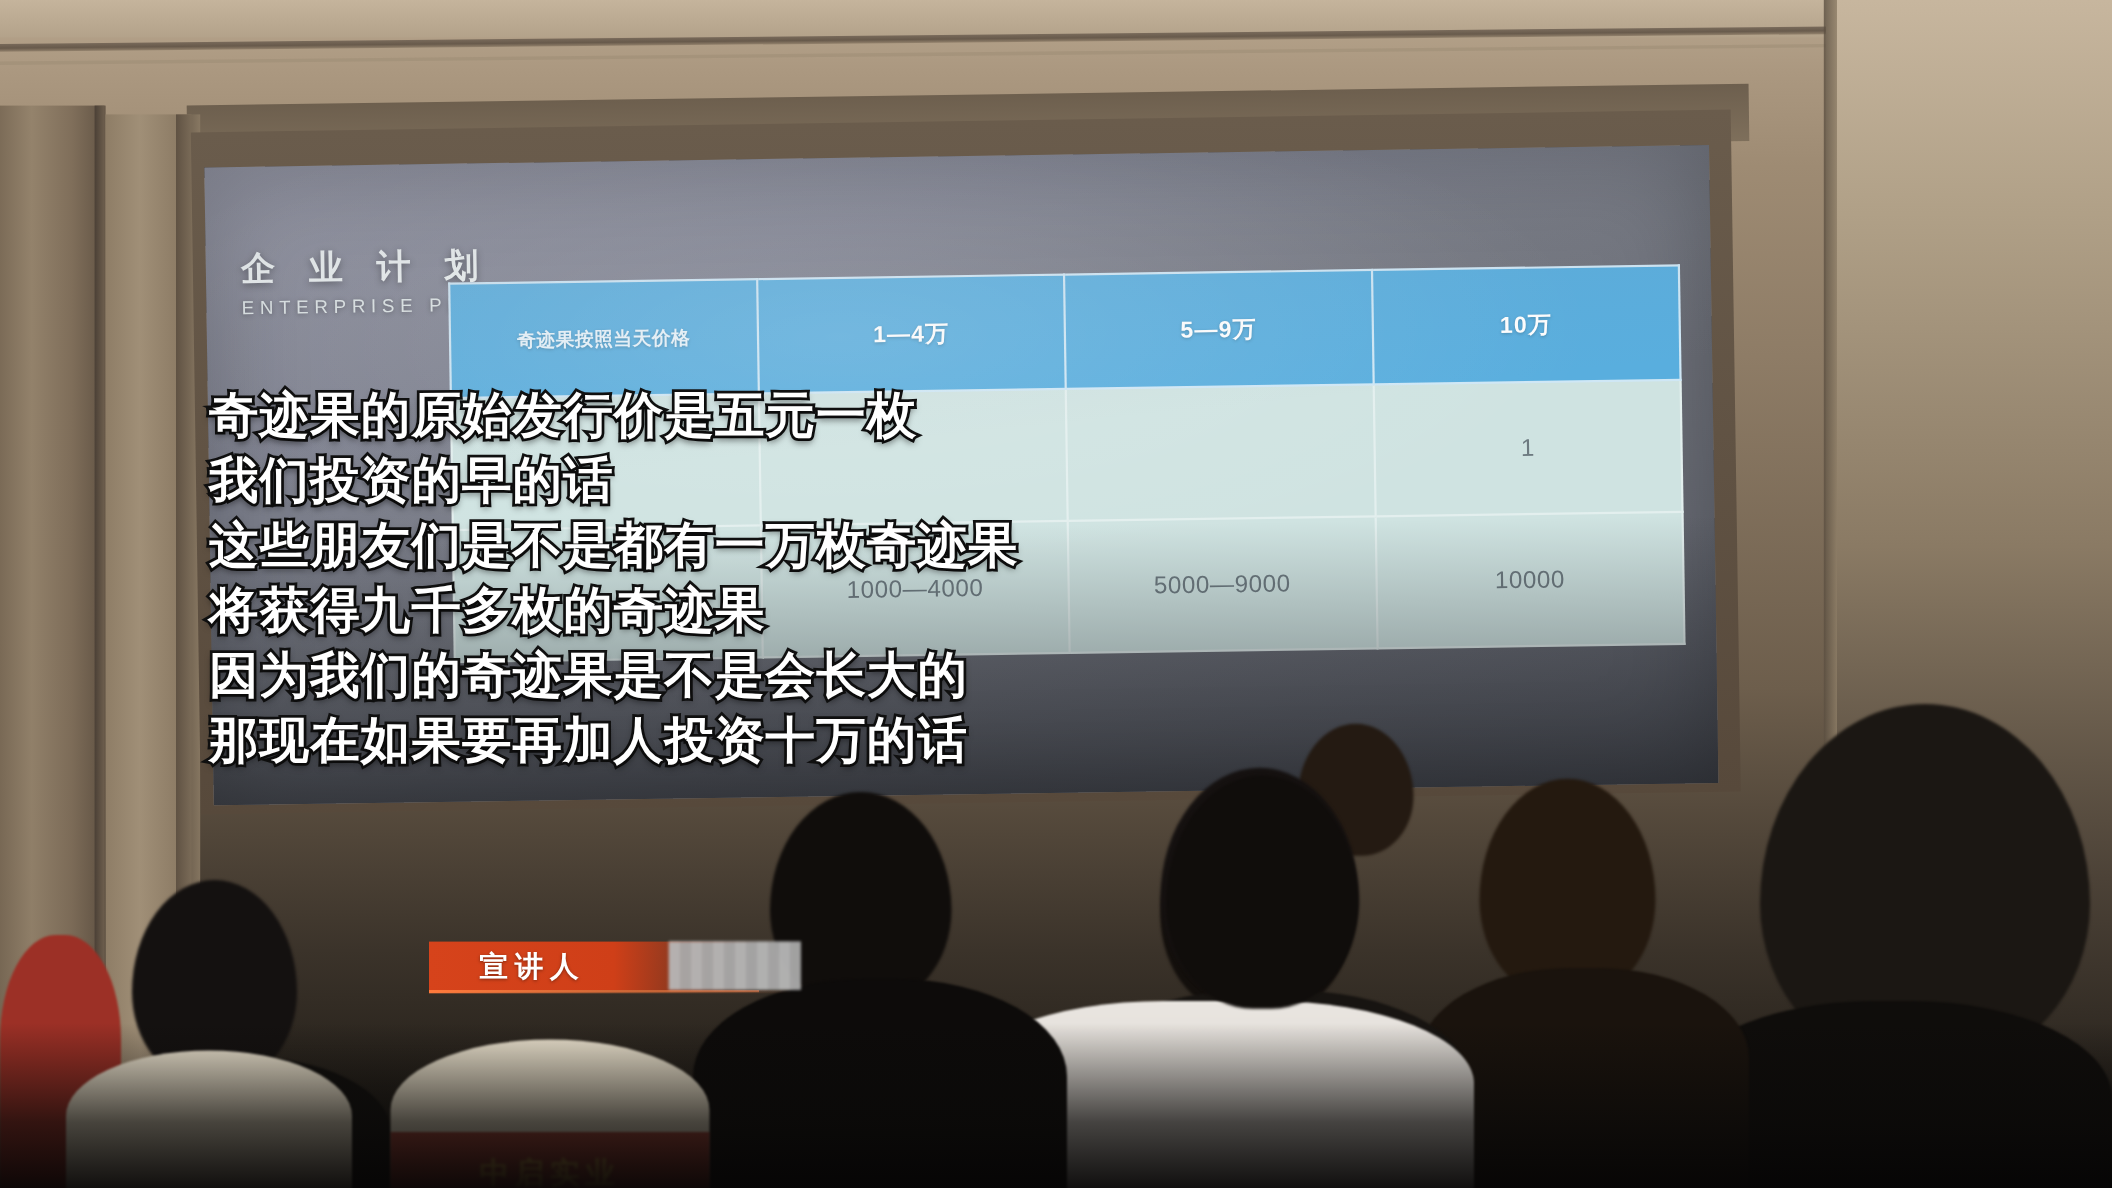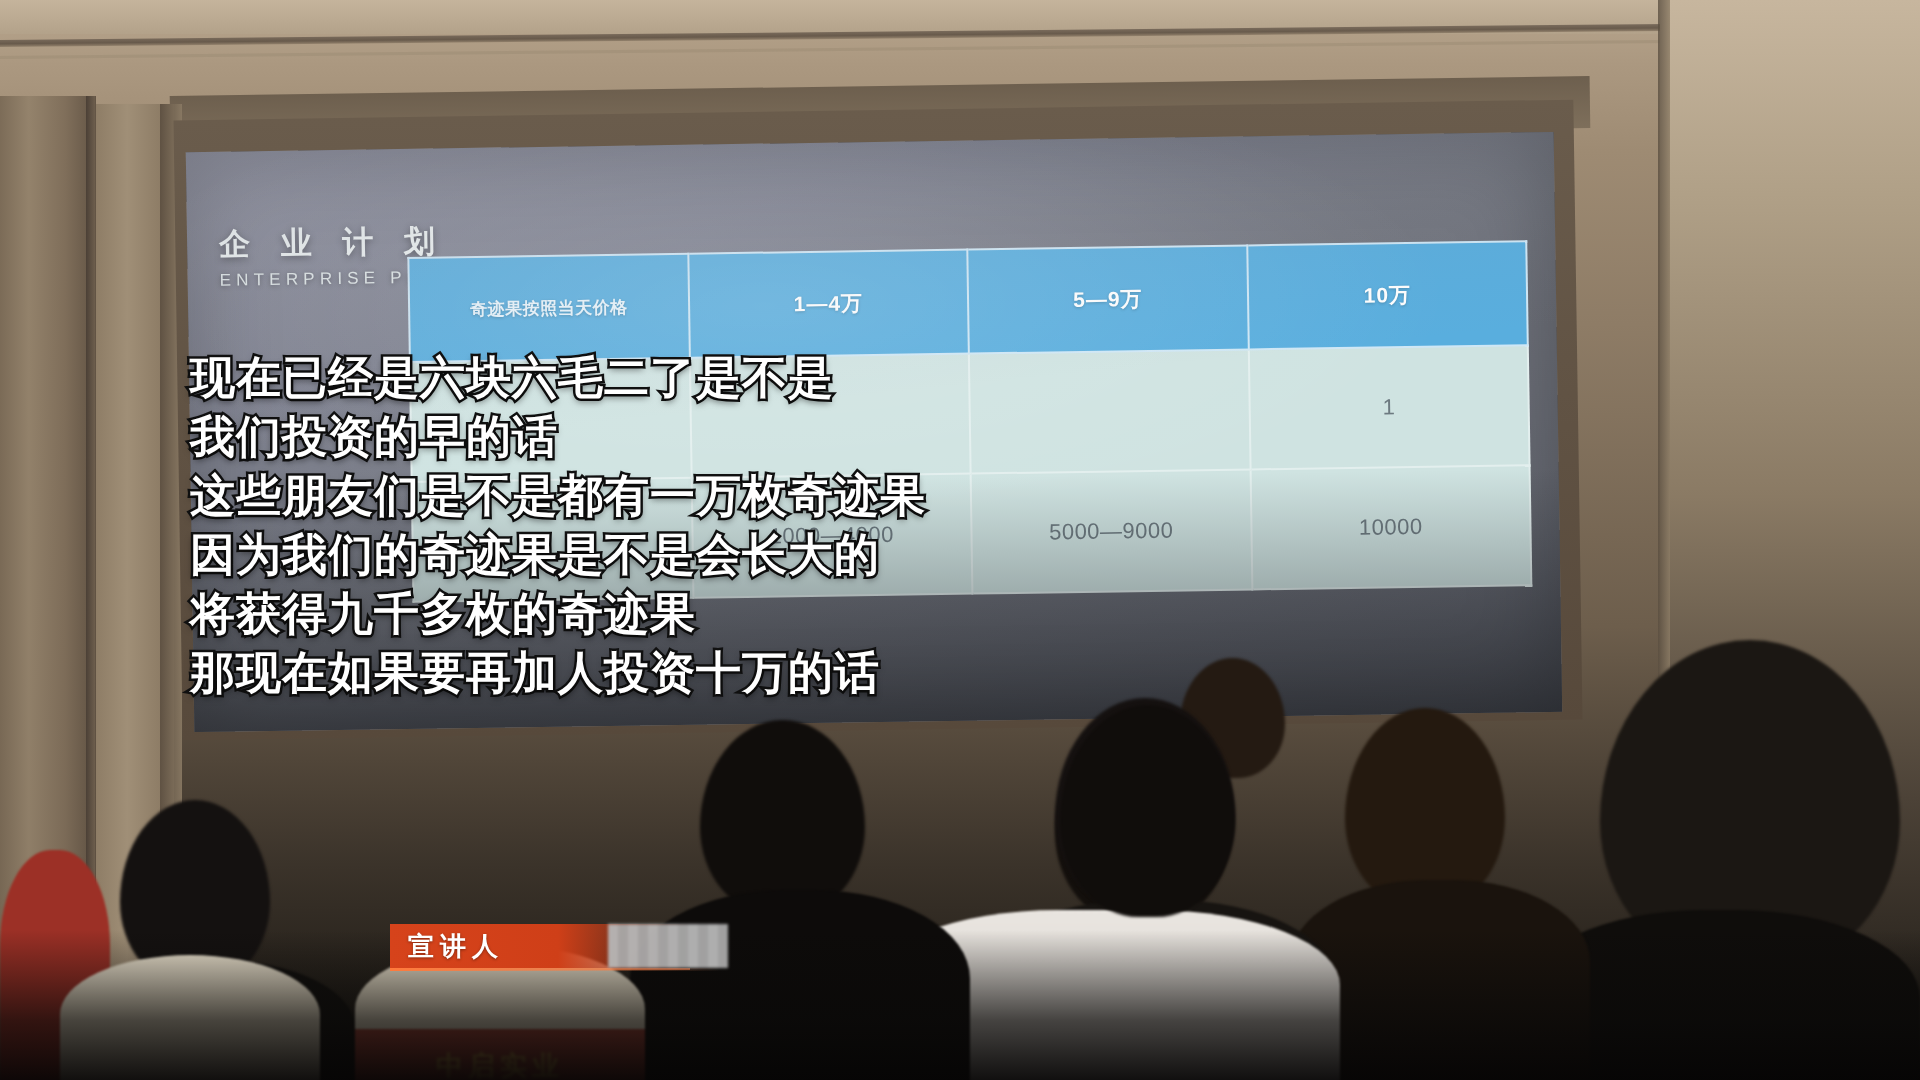--- a/index.html
+++ b/index.html
@@ -168,25 +168,26 @@
     text-shadow:0 1px 3px rgba(0,0,0,.3);
   }
 
   .floor-dark {
     position:absolute; left:0; bottom:0; width:100%; height:150px;
     background:linear-gradient(180deg, rgba(10,9,8,0) 0%, rgba(10,9,8,.72) 60%, rgba(6,5,5,.95) 100%);
   }
 
   
   .speaker-banner {
-    position:absolute; left:390px; top:924px;
+    position:absolute; left:390px; top:856px;
     height:44px; width:300px;
     display:flex; align-items:center;
     background:linear-gradient(90deg,#d6431b 0%, #cf3f18 56%, rgba(207,63,24,.0) 100%);
     box-shadow:0 2px 0 rgba(255,120,60,.55);
+    padding-left:28px;
   }
   .speaker-banner::after{
     content:""; position:absolute; left:0; bottom:-3px; width:330px; height:3px;
     background:linear-gradient(90deg,#ff7a3c,rgba(255,122,60,0));
   }
   .speaker-label {
     color:#ffffff; font-size:26px; font-weight:700; letter-spacing:6px;
     padding-left:18px; text-shadow:0 1px 3px rgba(0,0,0,.4);
   }
   .speaker-redacted {
@@ -300,21 +301,21 @@
 
     <div class="floor-dark"></div>
   </div>
 
   <div class="speaker-banner">
     <span class="speaker-label">宣讲人</span>
     <span class="speaker-redacted"></span>
   </div>
 
   <div class="subtitles">
-    <div class="sub-line">现在已经是六块六毛二了是不是</div>
+    <div class="sub-line">奇迹果的原始发行价是五元一枚</div>
     <div class="sub-line">我们投资的早的话</div>
     <div class="sub-line">这些朋友们是不是都有一万枚奇迹果</div>
+    <div class="sub-line">将获得九千多枚的奇迹果</div>
     <div class="sub-line">因为我们的奇迹果是不是会长大的</div>
-    <div class="sub-line">将获得九千多枚的奇迹果</div>
     <div class="sub-line">那现在如果要再加人投资十万的话</div>
   </div>
 
 </div>
 
 </body></html>

